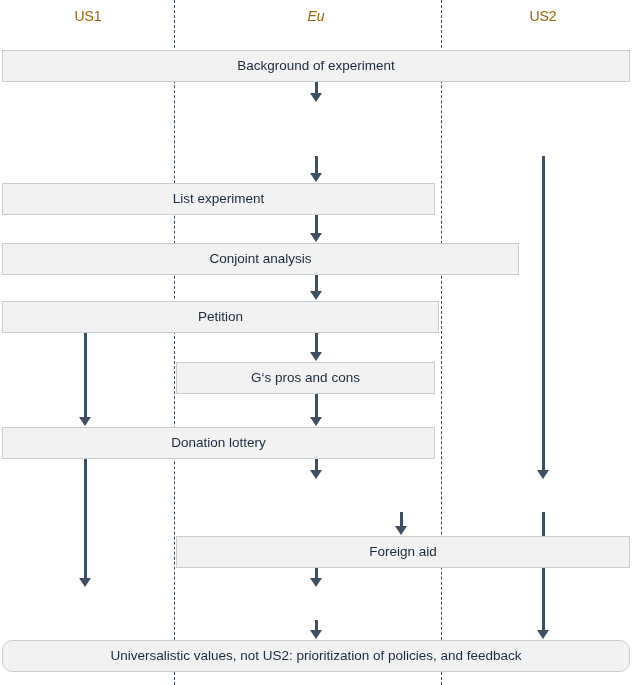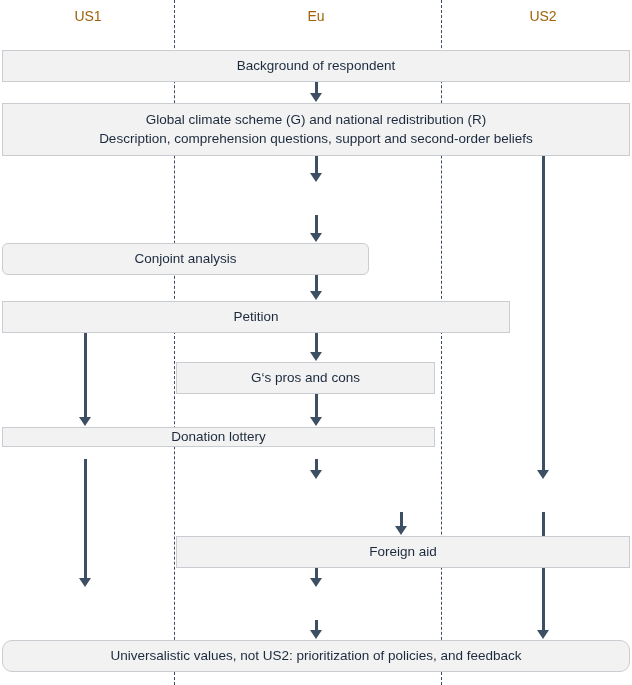--- a/index.html
+++ b/index.html
@@ -69,21 +69,21 @@
     border-right: 6px solid transparent;
     border-top: 9px solid #3c4f63;
   }
 </style>
 </head>
 <body>
 
 <div id="diagram">
 
   <div class="col-label" style="left:88px;">US1</div>
-  <div class="col-label" style="left:316px;">Eu</div>
+  <div class="col-label" style="left:316px;font-style:italic;">Eu</div>
   <div class="col-label" style="left:543px;">US2</div>
 
   <div class="divider" style="left:174px;"></div>
   <div class="divider" style="left:441px;"></div>
 
   <div class="arrow" style="left:314.5px; top:82px; height:12px;"></div>
   <div class="arrow" style="left:314.5px; top:156px; height:18px;"></div>
   <div class="arrow" style="left:314.5px; top:215px; height:19px;"></div>
   <div class="arrow" style="left:314.5px; top:275px; height:17px;"></div>
   <div class="arrow" style="left:314.5px; top:333px; height:20px;"></div>
@@ -93,42 +93,41 @@
   <div class="arrow" style="left:314.5px; top:568px; height:11px;"></div>
   <div class="arrow" style="left:314.5px; top:620px; height:11px;"></div>
 
   <div class="arrow" style="left:83.5px; top:333px; height:85px;"></div>
   <div class="arrow" style="left:83.5px; top:459px; height:120px;"></div>
 
   <div class="arrow" style="left:541.5px; top:156px; height:315px;"></div>
   <div class="arrow" style="left:541.5px; top:512px; height:119px;"></div>
 
   <div class="box" style="left:2px; top:50px; width:628px; height:32px;">
-    <span>Background of respondent</span>
-  </div>
-
-  <div class="box two-line" style="left:2px; top:103px; width:628px; height:53px; flex-direction:column;">
-    <span>Global climate scheme (G) and national redistribution (R)</span>
-    <span>Description, comprehension questions, support and second-order beliefs</span>
+    <span>Background of experiment</span>
   </div>
 
 
-  <div class="box" style="left:2px; top:243px; width:367px; height:32px;border-radius:6px;">
+  <div class="box" style="left:2px; top:183px; width:433px; height:32px;">
+    <span>List experiment</span>
+  </div>
+
+  <div class="box" style="left:2px; top:243px; width:517px; height:32px;">
     <span>Conjoint analysis</span>
   </div>
 
-  <div class="box" style="left:2px; top:301px; width:508px; height:32px;">
+  <div class="box" style="left:2px; top:301px; width:437px; height:32px;">
     <span>Petition</span>
   </div>
 
   <div class="box" style="left:176px; top:362px; width:259px; height:32px;">
     <span>G‘s pros and cons</span>
   </div>
 
-  <div class="box" style="left:2px; top:427px; width:433px; height:20px;">
+  <div class="box" style="left:2px; top:427px; width:433px; height:32px;">
     <span>Donation lottery</span>
   </div>
 
 
   <div class="box" style="left:176px; top:536px; width:454px; height:32px;">
     <span>Foreign aid</span>
   </div>
 
 
   <div class="box" style="left:2px; top:640px; width:628px; height:32px;border-radius:10px;">

